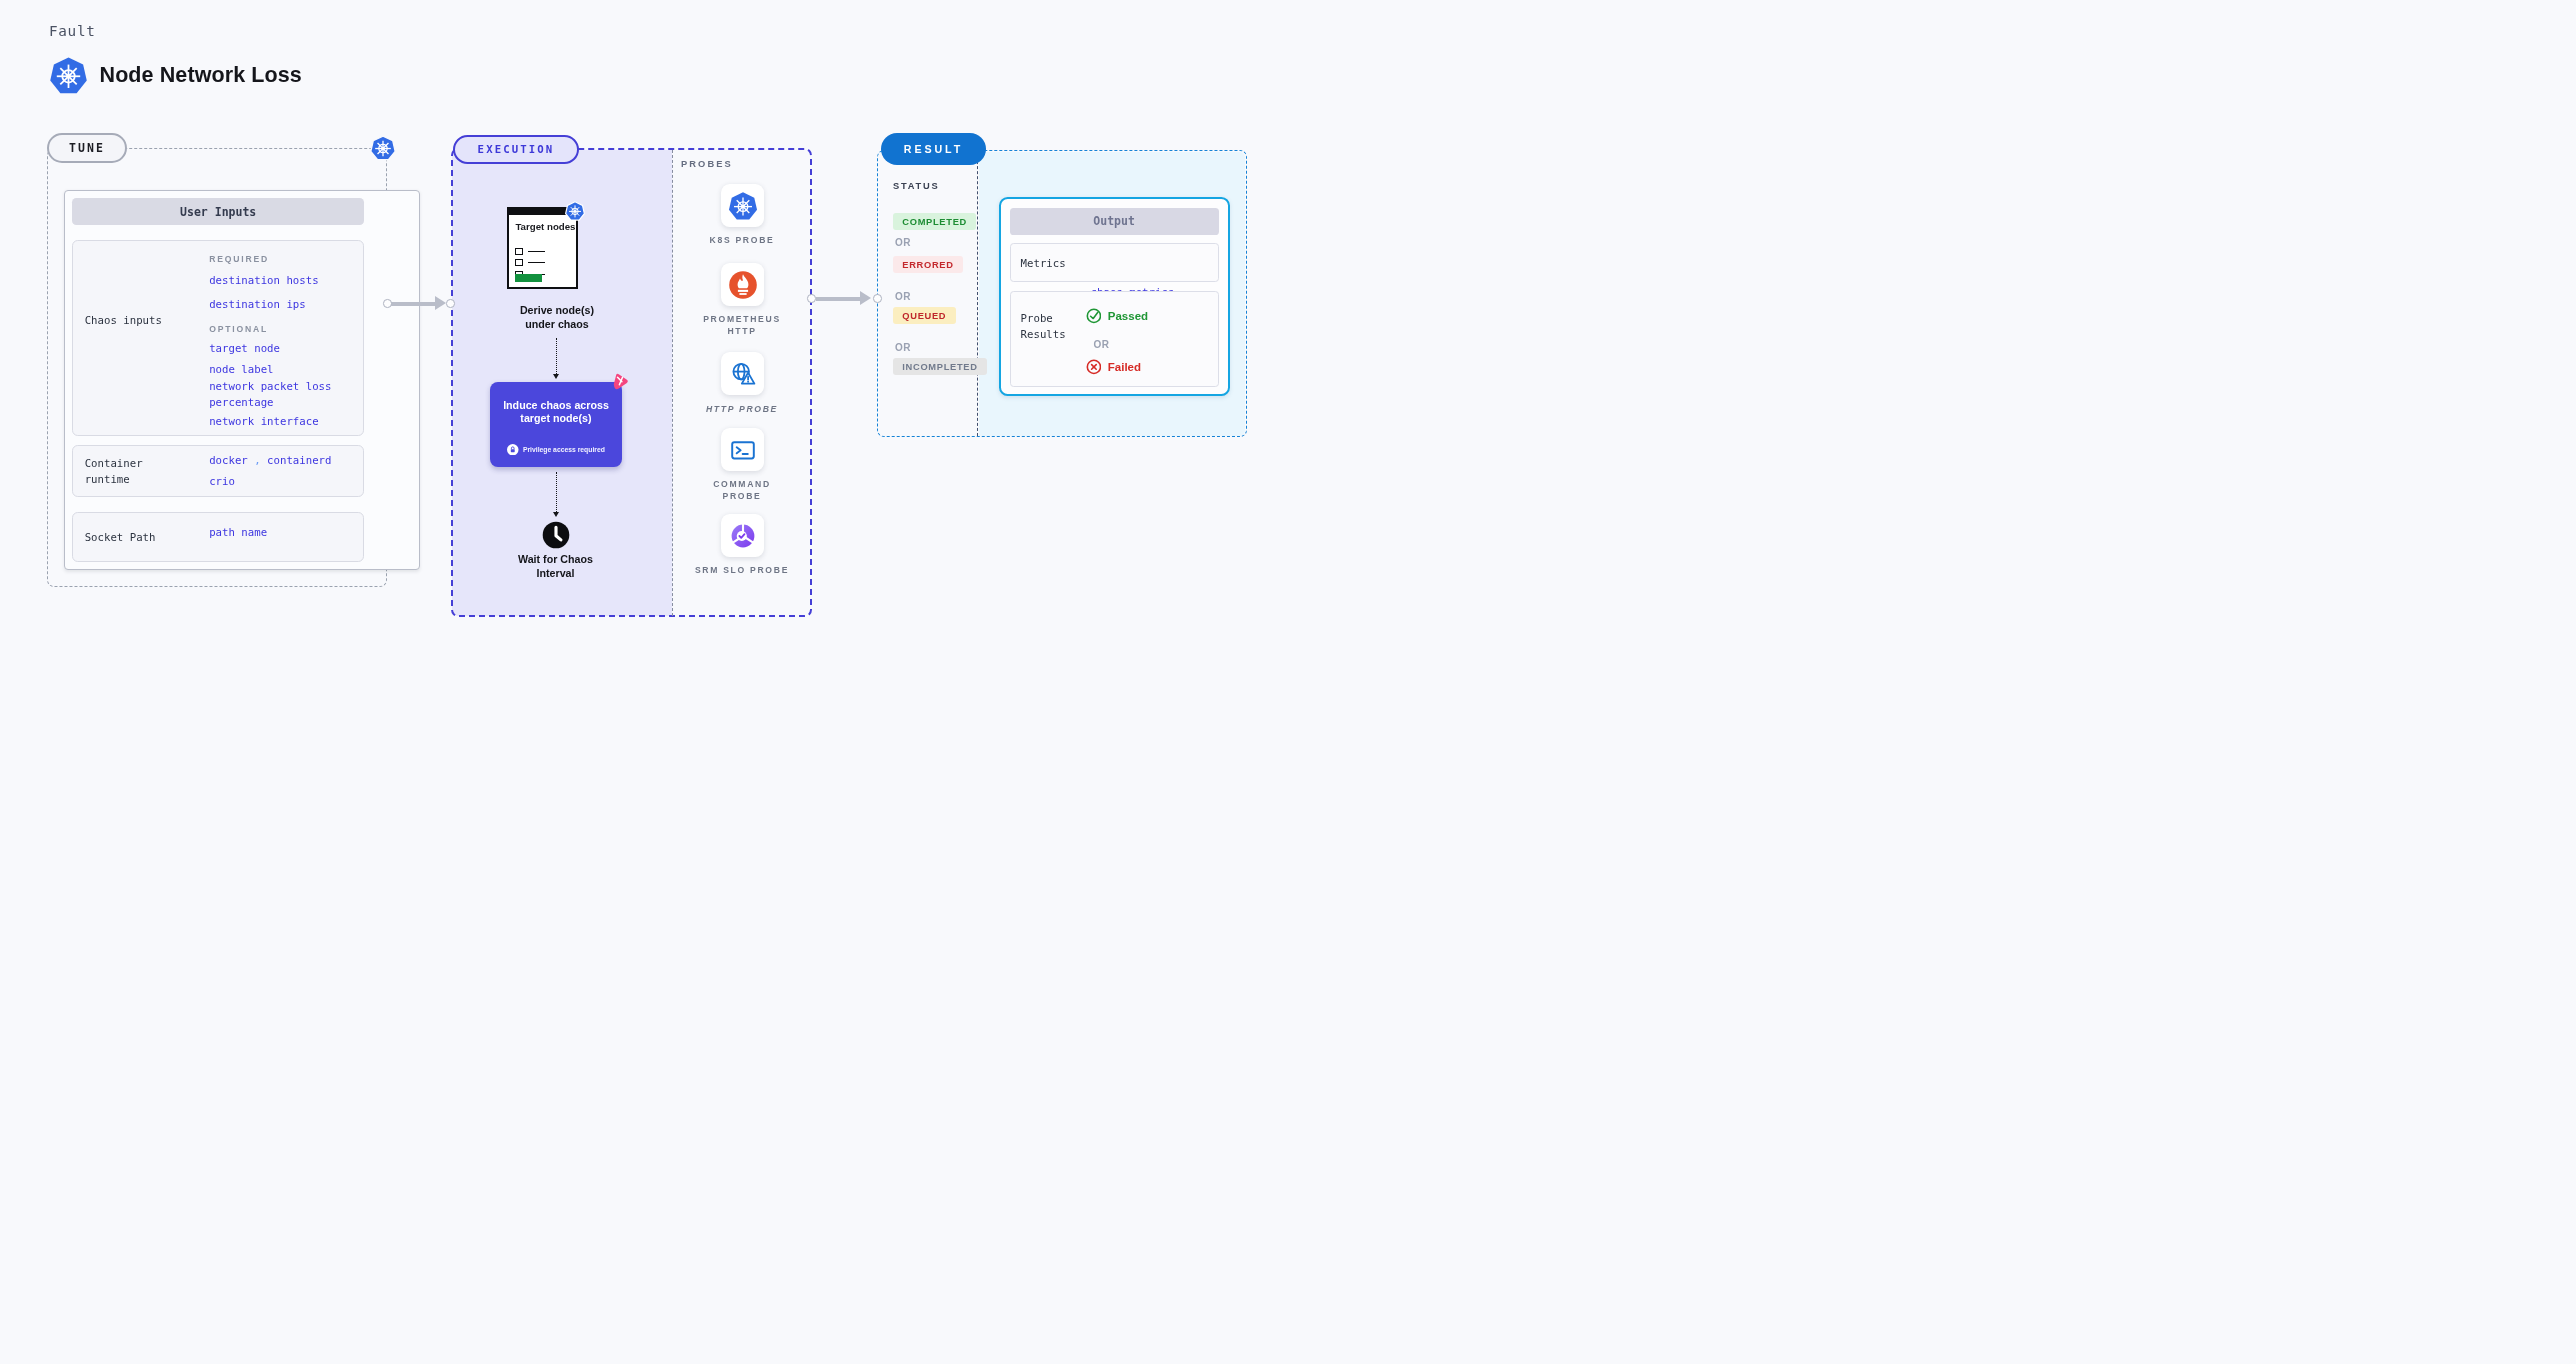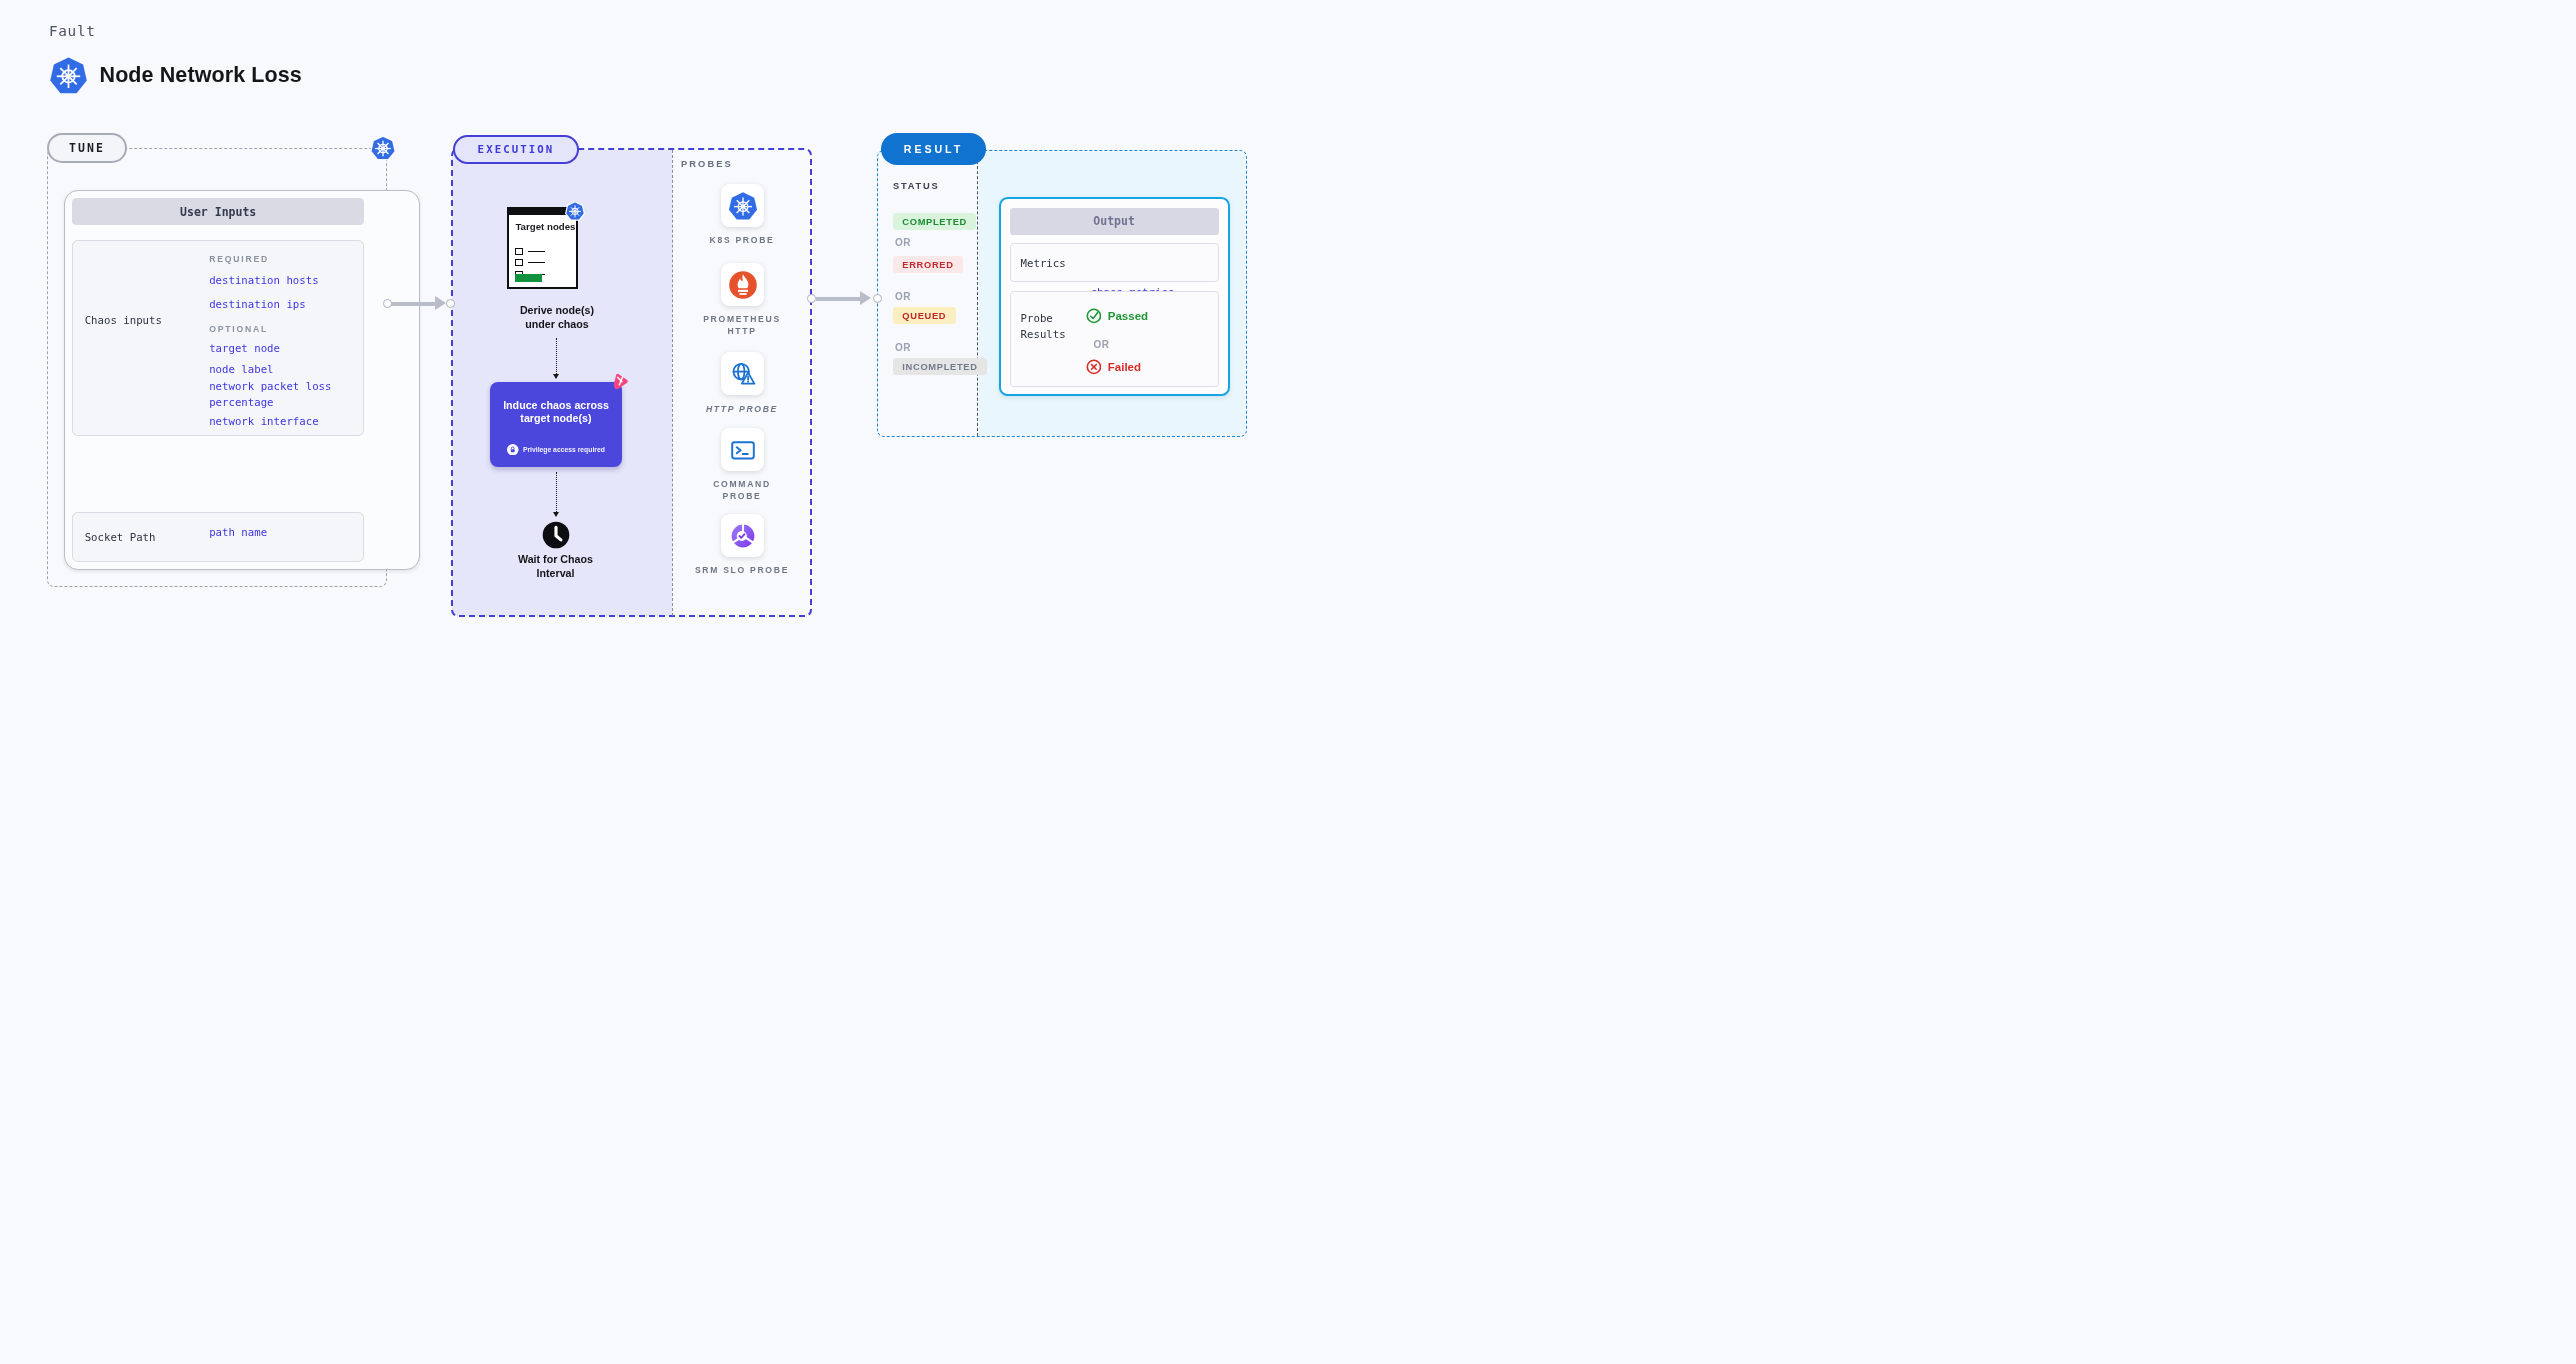--- a/index.html
+++ b/index.html
@@ -28,21 +28,21 @@
   .pill { display:flex; align-items:center; justify-content:center; border-radius:17px; z-index:6; }
   .tune-pill { left:47px; top:133px; width:80px; height:30px; background:#f4f5f9; border:2.1px solid #a6abb8;
                font-size:11.5px; font-weight:bold; letter-spacing:2.1px; color:#1c1d24; }
   .exec-pill { left:453px; top:135px; width:126px; height:29px; background:#e4e4fb; border:2.1px solid #453fd6;
                font-size:10.7px; font-weight:bold; letter-spacing:2.1px; color:#3d38d8; }
   .result-pill { left:881px; top:133px; width:105px; height:32px; background:#1173d0;
                  font-size:10.7px; font-weight:bold; letter-spacing:2.9px; color:#fff; }
 
   
   .ui-card { left:64px; top:190px; width:356px; height:380px; background:#fbfcfe; border:1.4px solid #b9bdc9;
-             border-radius:14px; box-shadow:0 1.4px 3.6px rgba(40,45,60,.10); z-index:3; }
+             border-radius:4px; box-shadow:0 1.4px 3.6px rgba(40,45,60,.10); z-index:3; }
   .ui-header { position:absolute; left:7.2px; top:7.2px; width:292px; height:27px; background:#d9dae4; border-radius:4.3px;
                display:flex; align-items:center; justify-content:center; font-size:11.5px; font-weight:bold; color:#343b4e; }
   .ui-row { position:absolute; left:7.2px; width:292px; background:#f5f6fa; border:1.1px solid #d9dbe4; border-radius:5.7px; }
   .row-label { position:absolute; left:11.5px; font-size:10.7px; color:#2c3340; line-height:1.5; }
   .meta-label { position:absolute; left:136px; font-size:8.6px; font-weight:bold; color:#8a91a0; letter-spacing:1.8px; }
   .link { position:absolute; left:136px; font-size:10.7px; color:#3d36e0; line-height:1.45; width:147px; }
   .comma { color:#6a9bf5; }
 
   
   .conn { height:3.6px; background:#b9bdc9; z-index:4; }
@@ -149,20 +149,29 @@
       <div class="meta-label sans" style="top:13px;">REQUIRED</div>
       <div class="link mono" style="top:31.5px;">destination hosts</div>
       <div class="link mono" style="top:56px;">destination ips</div>
       <div class="meta-label sans" style="top:83px;">OPTIONAL</div>
       <div class="link mono" style="top:100px;">target node</div>
       <div class="link mono" style="top:121px;">node label</div>
       <div class="link mono" style="top:138px;">network packet loss percentage</div>
       <div class="link mono" style="top:173px;">network interface</div>
     </div>
 
+    <div class="ui-row" style="top:254px; height:52px;">
+      <div class="row-label mono" style="top:10px; width:79px;">Container runtime</div>
+      <div style="position:absolute; left:136px; top:7.9px; font-size:10.7px;" class="mono">
+        <span style="color:#3d36e0;">docker</span>
+        <span class="comma">,</span>
+        <span style="color:#3d36e0;">containerd</span>
+      </div>
+      <div style="position:absolute; left:136px; top:29px; font-size:10.7px; color:#3d36e0;" class="mono">crio</div>
+    </div>
 
     <div class="ui-row" style="top:321px; height:50px;">
       <div class="row-label mono" style="top:17px;">Socket Path</div>
       <div style="position:absolute; left:136px; top:13px; font-size:10.7px; color:#3d36e0;" class="mono">path name</div>
     </div>
   </div>
 
   <div class="abs conn" style="left:391px; top:302px; width:44px;"></div>
   <div class="abs dot" style="left:383px; top:299px;"></div>
   <div class="abs dot" style="left:446px; top:299px;"></div>

